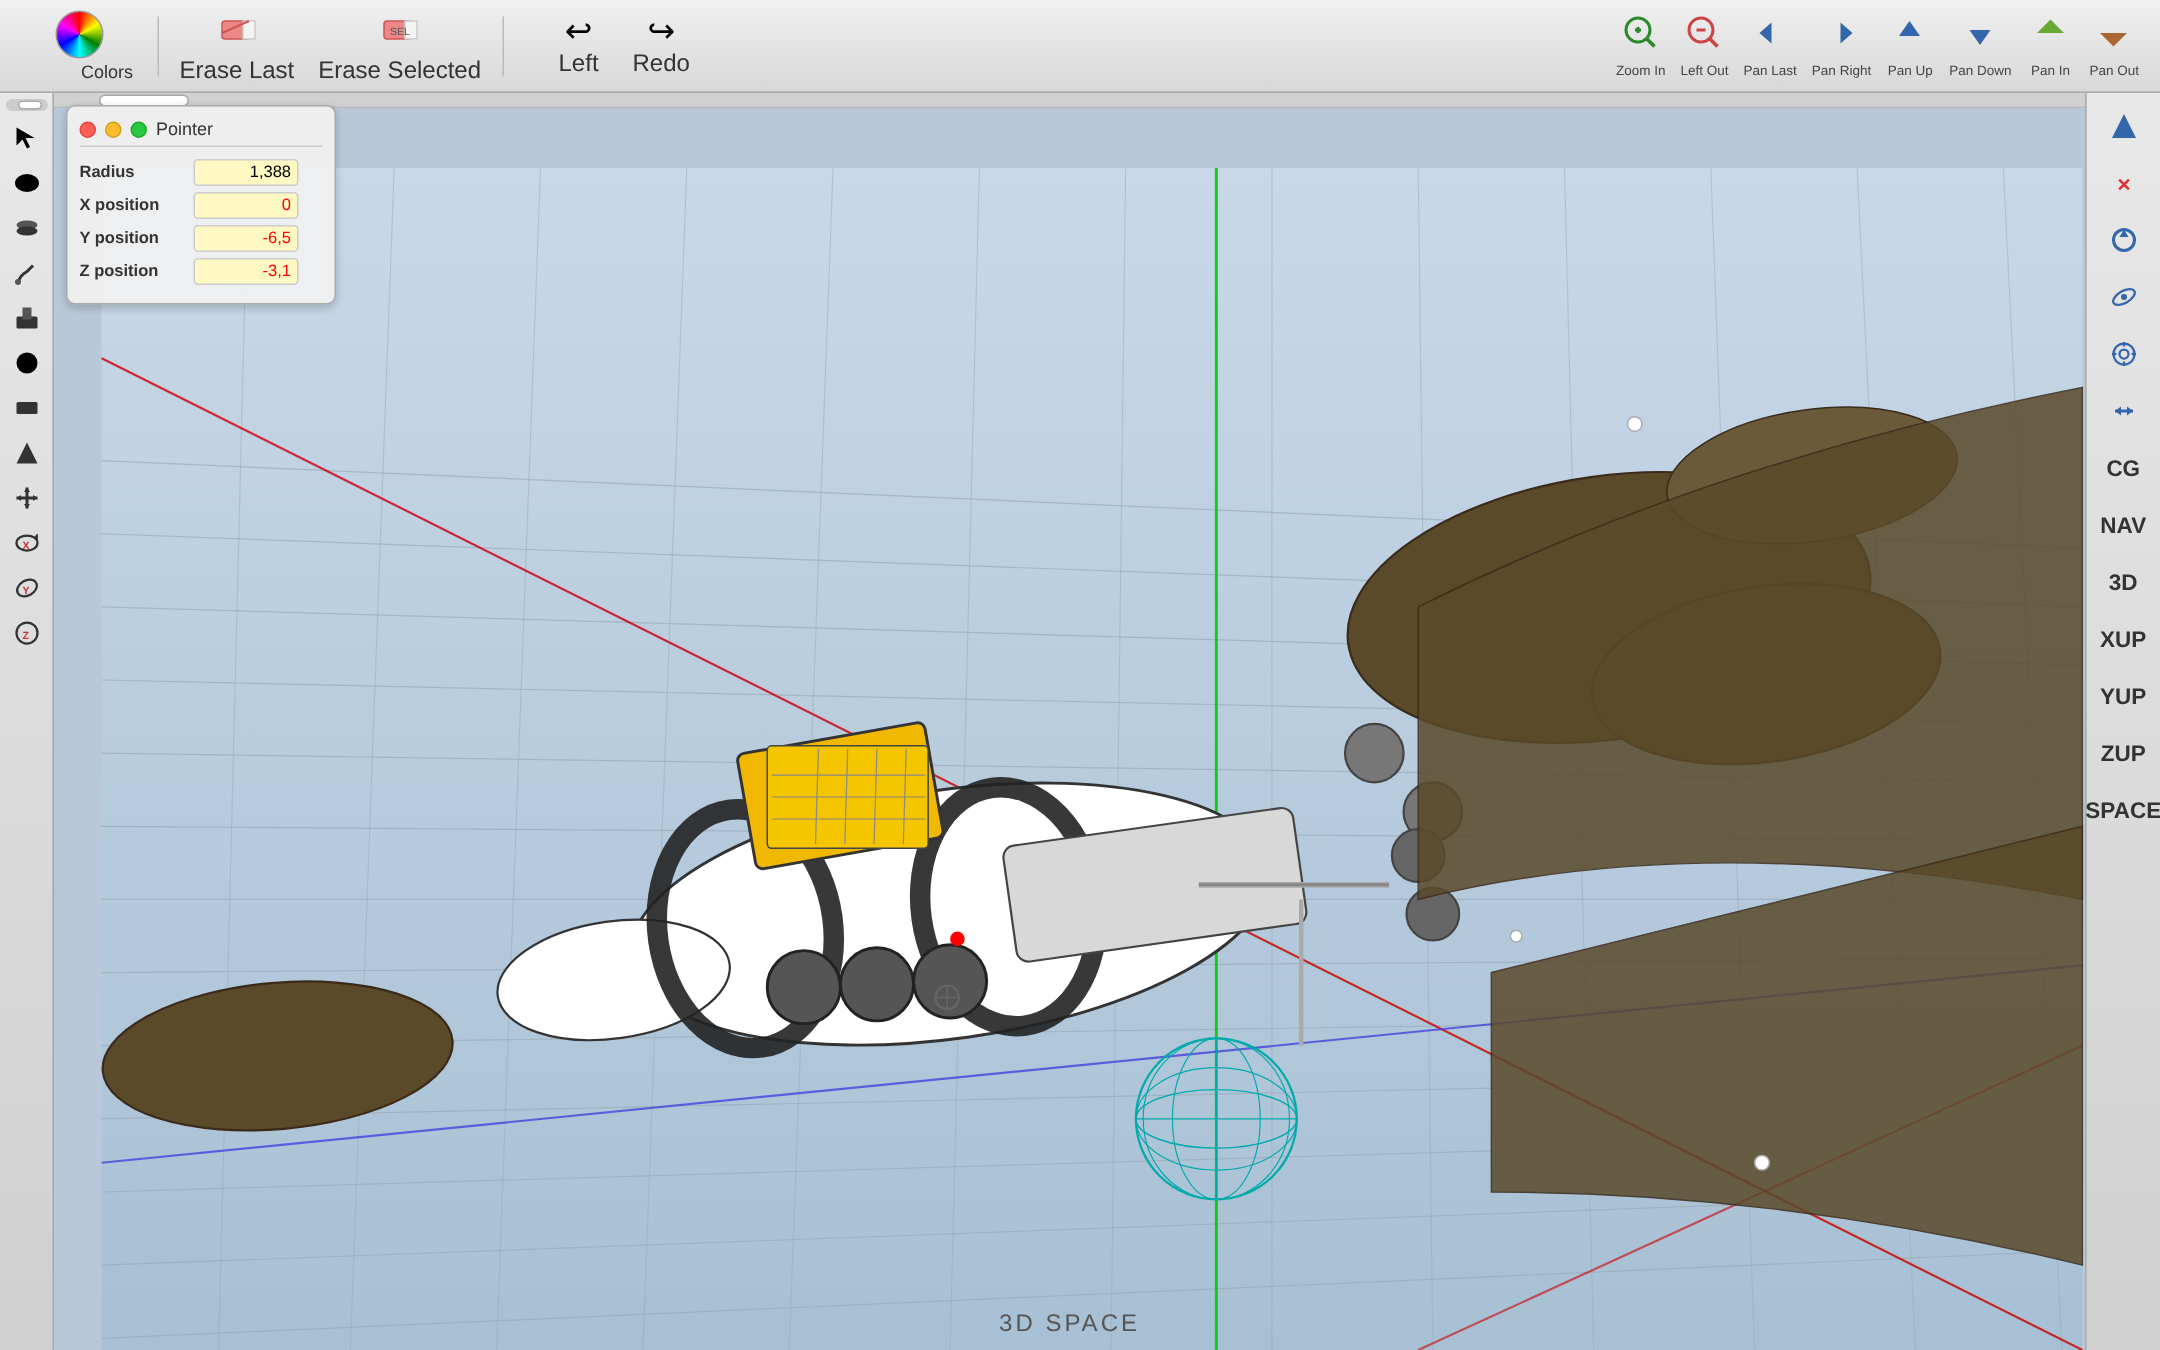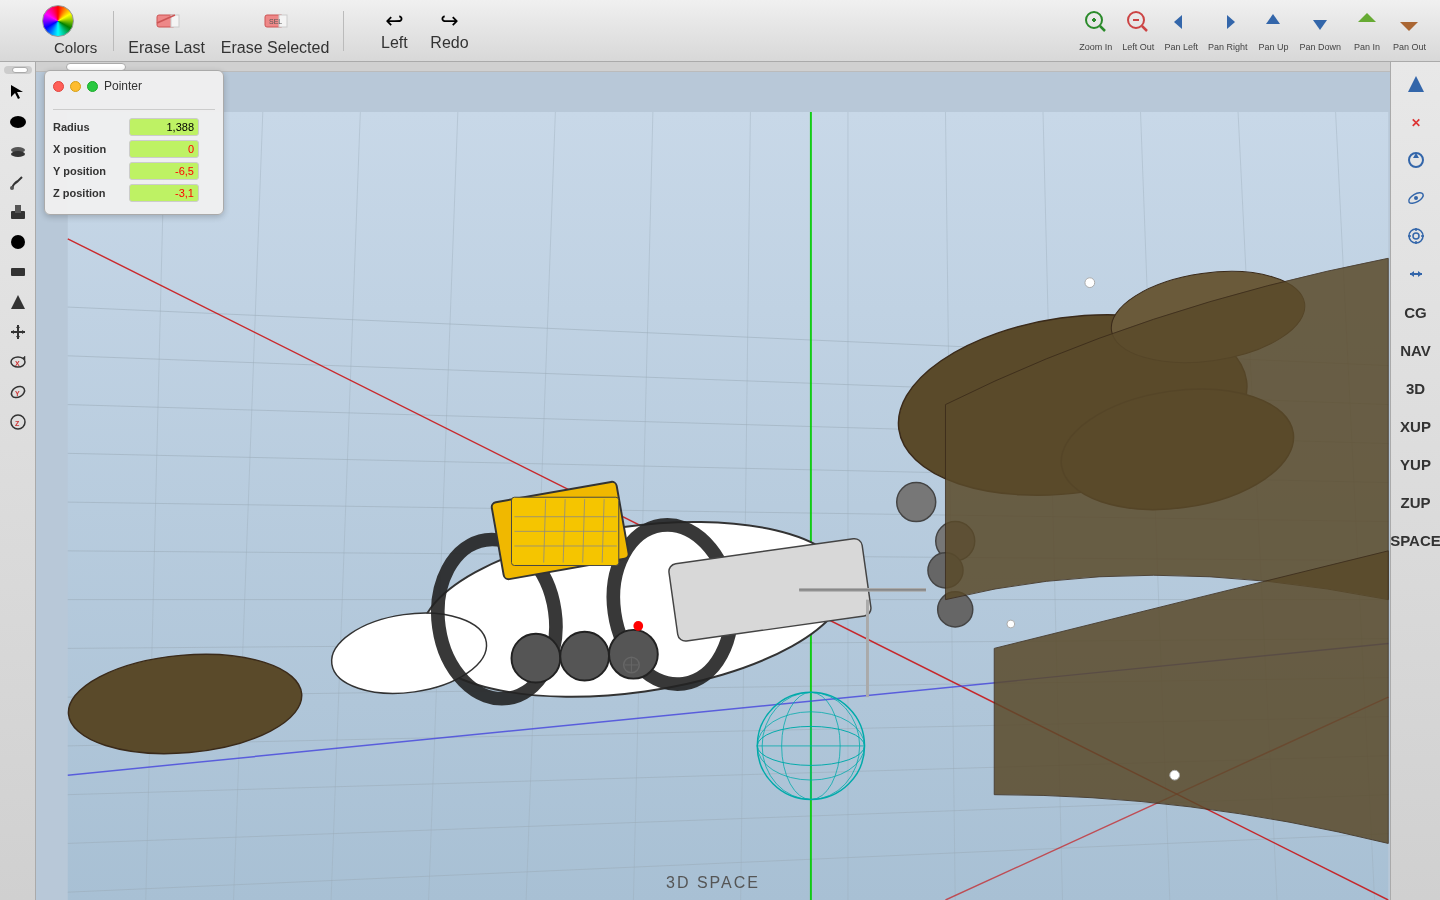--- a/index.html
+++ b/index.html
@@ -40,21 +40,21 @@
       cursor: pointer;
       padding: 4px 8px;
     }
     #colors-btn .color-circle {
       width: 32px; height: 32px;
       border-radius: 50%;
       background: conic-gradient(red, yellow, green, cyan, blue, magenta, red);
       border: 1px solid #999;
       margin-bottom: 2px;
     }
-    #colors-btn .label { font-size: 15px; color: #333; padding-left: 36px; }
+    #colors-btn .label { font-size: 12px; color: #333; padding-left: 36px; }
 
     
     .undo-redo-group {
       display: flex;
       gap: 8px;
       align-items: center;
       margin: 0 20px;
     }
 
     
@@ -111,21 +111,21 @@
       padding: 8px;
       min-width: 180px;
       box-shadow: 0 2px 6px rgba(0,0,0,0.2);
       z-index: 100;
     }
     #pointer-panel .panel-header {
       display: flex;
       align-items: center;
       gap: 6px;
       margin-bottom: 8px;
-      padding-bottom: 16px;
+      padding-bottom: 4px;
       border-bottom: 1px solid #ccc;
     }
     .window-btn {
       width: 11px; height: 11px;
       border-radius: 50%;
       display: inline-block;
     }
     .win-close { background: #ff5f57; border: 1px solid #e0443e; }
     .win-min { background: #febc2e; border: 1px solid #d4a017; }
     .win-max { background: #28c840; border: 1px solid #1aab29; }
@@ -139,21 +139,21 @@
     }
     .panel-row label {
       font-size: 11px;
       color: #333;
       min-width: 70px;
       font-weight: bold;
     }
     .panel-row input {
       width: 70px;
       border: 1px solid #ccc;
-      background: #bef264;
+      background: #fef9c3;
       border-radius: 3px;
       padding: 2px 4px;
       font-size: 11px;
       text-align: right;
     }
     .panel-row input.red-val { color: red; }
 
     
     #viewport-label {
       position: absolute;
@@ -311,21 +311,21 @@
       </div>
       <div class="label">Left Out</div>
     </div>
 
     <div class="zoom-pan-btn">
       <div class="icon pan-icon">
         <svg width="26" height="26" viewBox="0 0 26 26">
           <polygon points="6,13 14,6 14,20" fill="#36a"></polygon>
         </svg>
       </div>
-      <div class="label">Pan Left</div>
+      <div class="label">Pan Last</div>
     </div>
 
     <div class="zoom-pan-btn">
       <div class="icon pan-icon">
         <svg width="26" height="26" viewBox="0 0 26 26">
           <polygon points="20,13 12,6 12,20" fill="#36a"></polygon>
         </svg>
       </div>
       <div class="label">Pan Right</div>
     </div>

